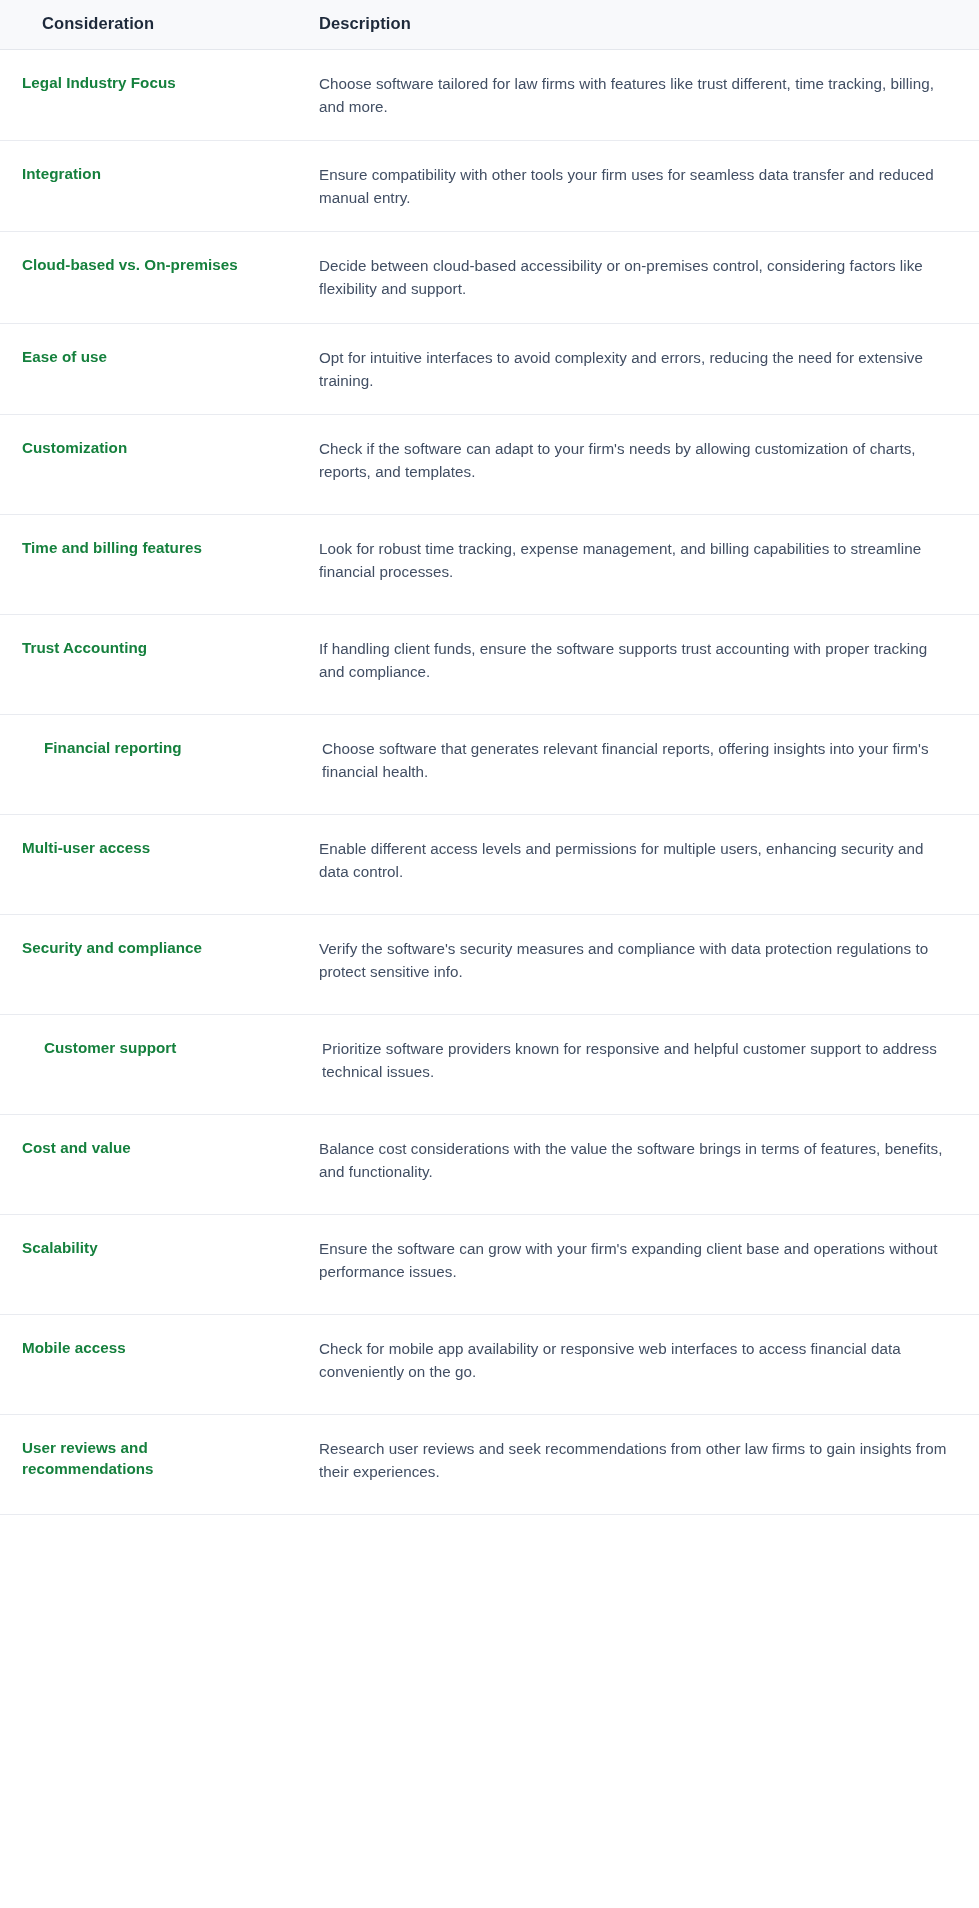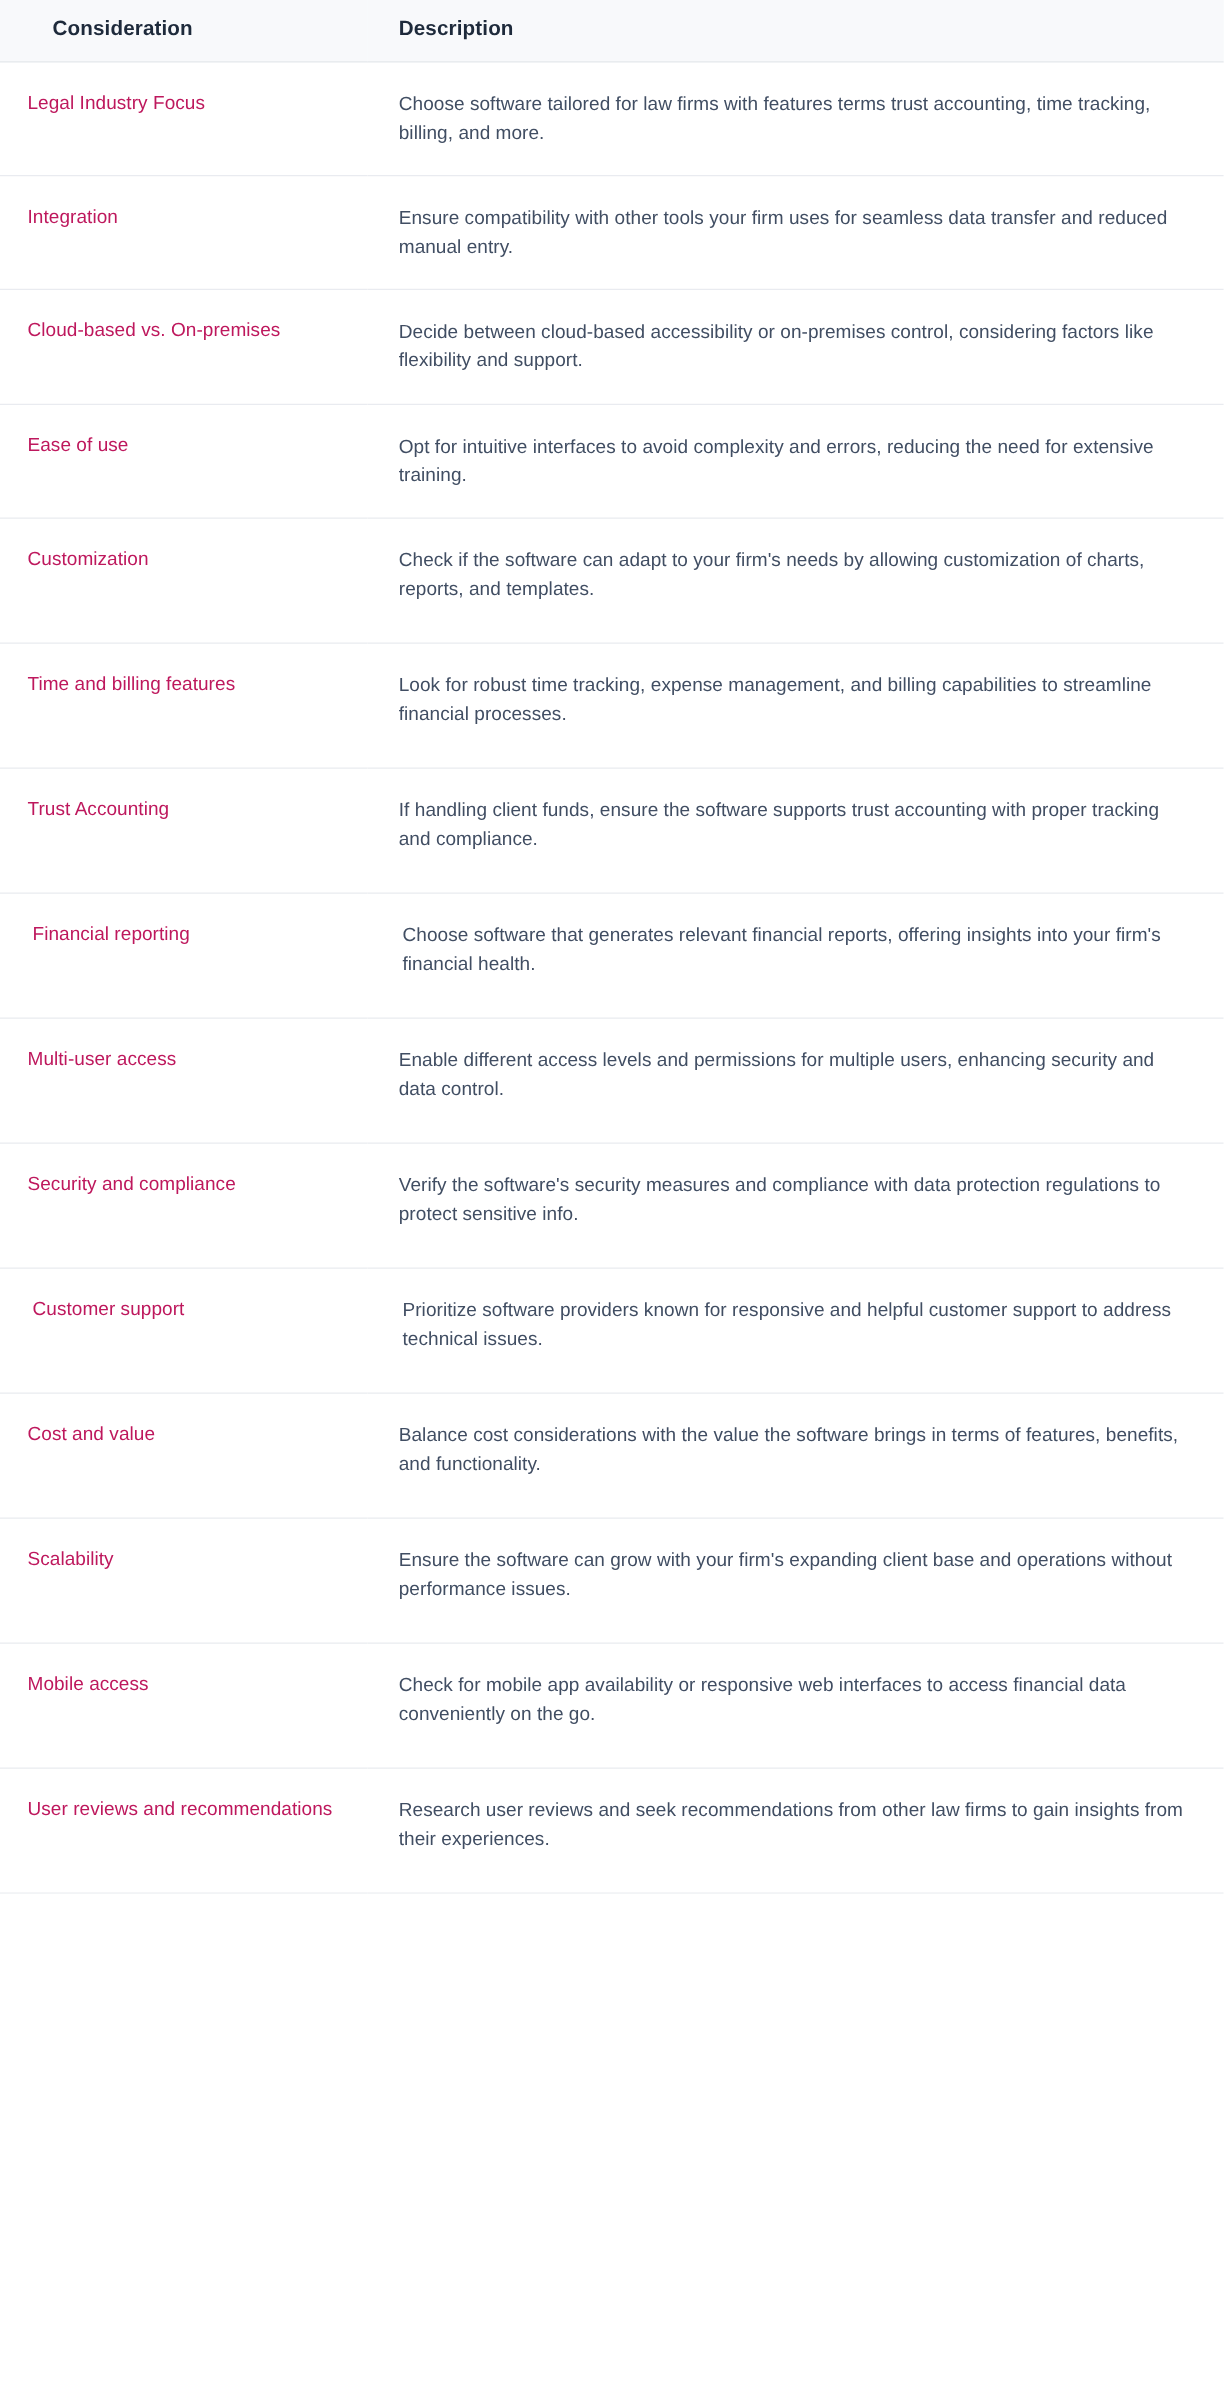--- a/index.html
+++ b/index.html
@@ -51,59 +51,59 @@
   tbody td {
     border-bottom: 1px solid #e9ebf0;
     vertical-align: top;
     background: #ffffff;
   }
 
   td.cell-consideration {
     width: 294px;
     padding: 22px 16px 22px 22px;
     font-size: 15.2px;
-    font-weight: 400;
-    color: #be185d;
+    font-weight: 700;
+    color: #15803d;
     line-height: 1.42;
     letter-spacing: 0.05px;
   }
 
   td.cell-description {
     width: 685px;
     padding: 22px 30px 22px 25px;
     font-size: 15.2px;
     font-weight: 400;
     color: #414e63;
     line-height: 1.52;
     letter-spacing: 0.05px;
   }
 
   
   tr.h-80  td { height: 80px; }
   tr.h-100 td { height: 100px; }
 
   
-  td.nudge { padding-left: 26px; }
+  td.nudge { padding-left: 44px; }
   td.cell-description.nudge { padding-left: 28px; }
 </style>
 </head>
 <body>
 
 <div class="table-wrap">
   <table class="consideration-table">
     <thead>
       <tr class="table-head-row">
         <th class="col-consideration">Consideration</th>
         <th class="col-description">Description</th>
       </tr>
     </thead>
     <tbody id="table-body">
         <tr class="table-row h-80">
           <td class="cell-consideration">Legal Industry Focus</td>
-          <td class="cell-description">Choose software tailored for law firms with features terms trust accounting, time tracking, billing, and more.</td>
+          <td class="cell-description">Choose software tailored for law firms with features like trust different, time tracking, billing, and more.</td>
         </tr>
         <tr class="table-row h-80">
           <td class="cell-consideration">Integration</td>
           <td class="cell-description">Ensure compatibility with other tools your firm uses for seamless data transfer and reduced manual entry.</td>
         </tr>
         <tr class="table-row h-80">
           <td class="cell-consideration">Cloud-based vs. On-premises</td>
           <td class="cell-description">Decide between cloud-based accessibility or on-premises control, considering factors like flexibility and support.</td>
         </tr>
         <tr class="table-row h-80">

